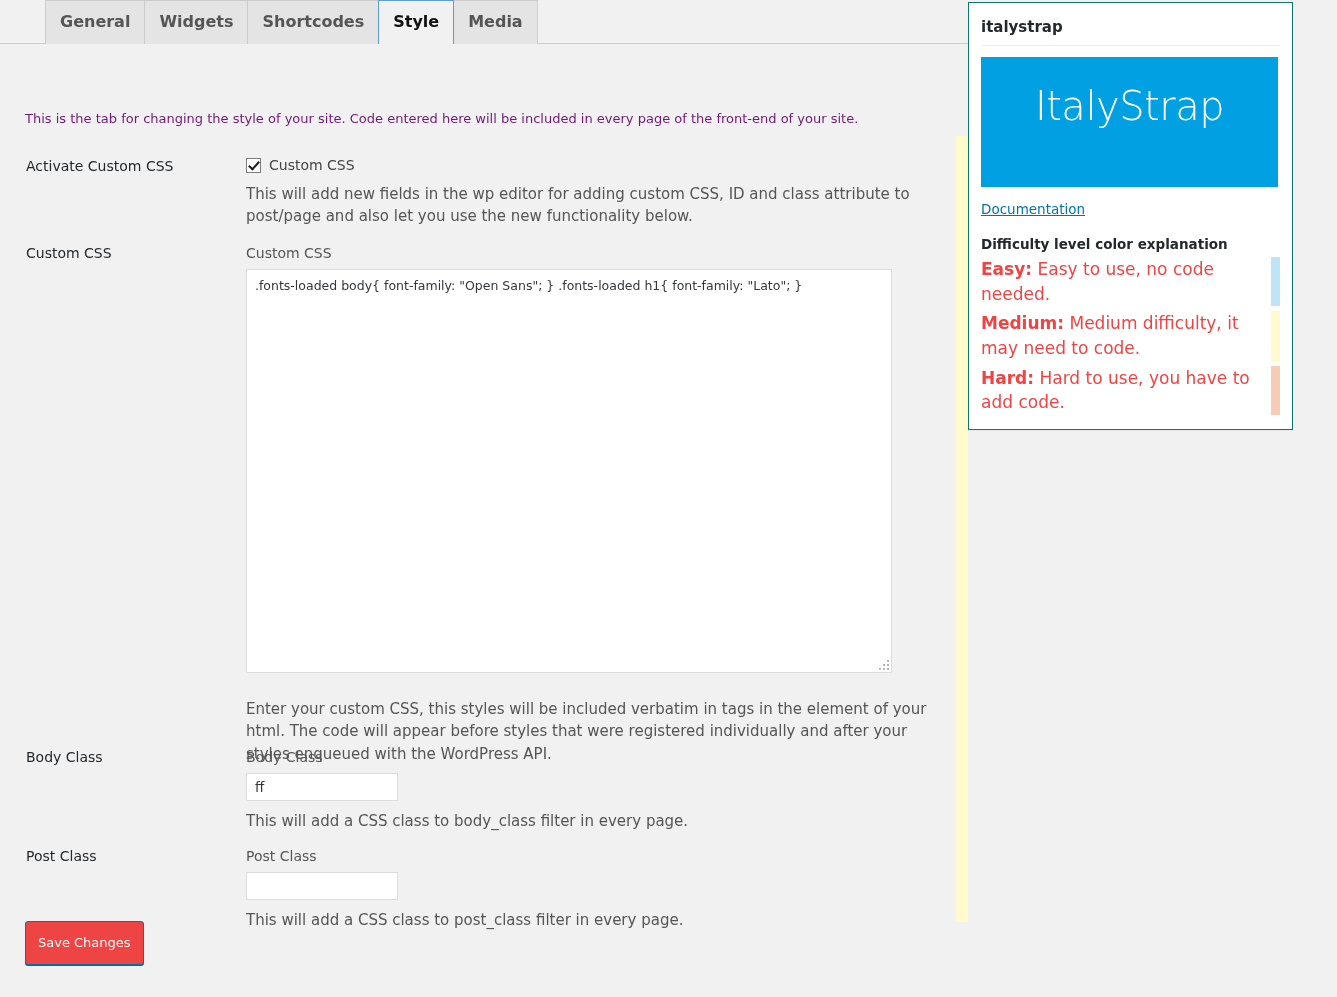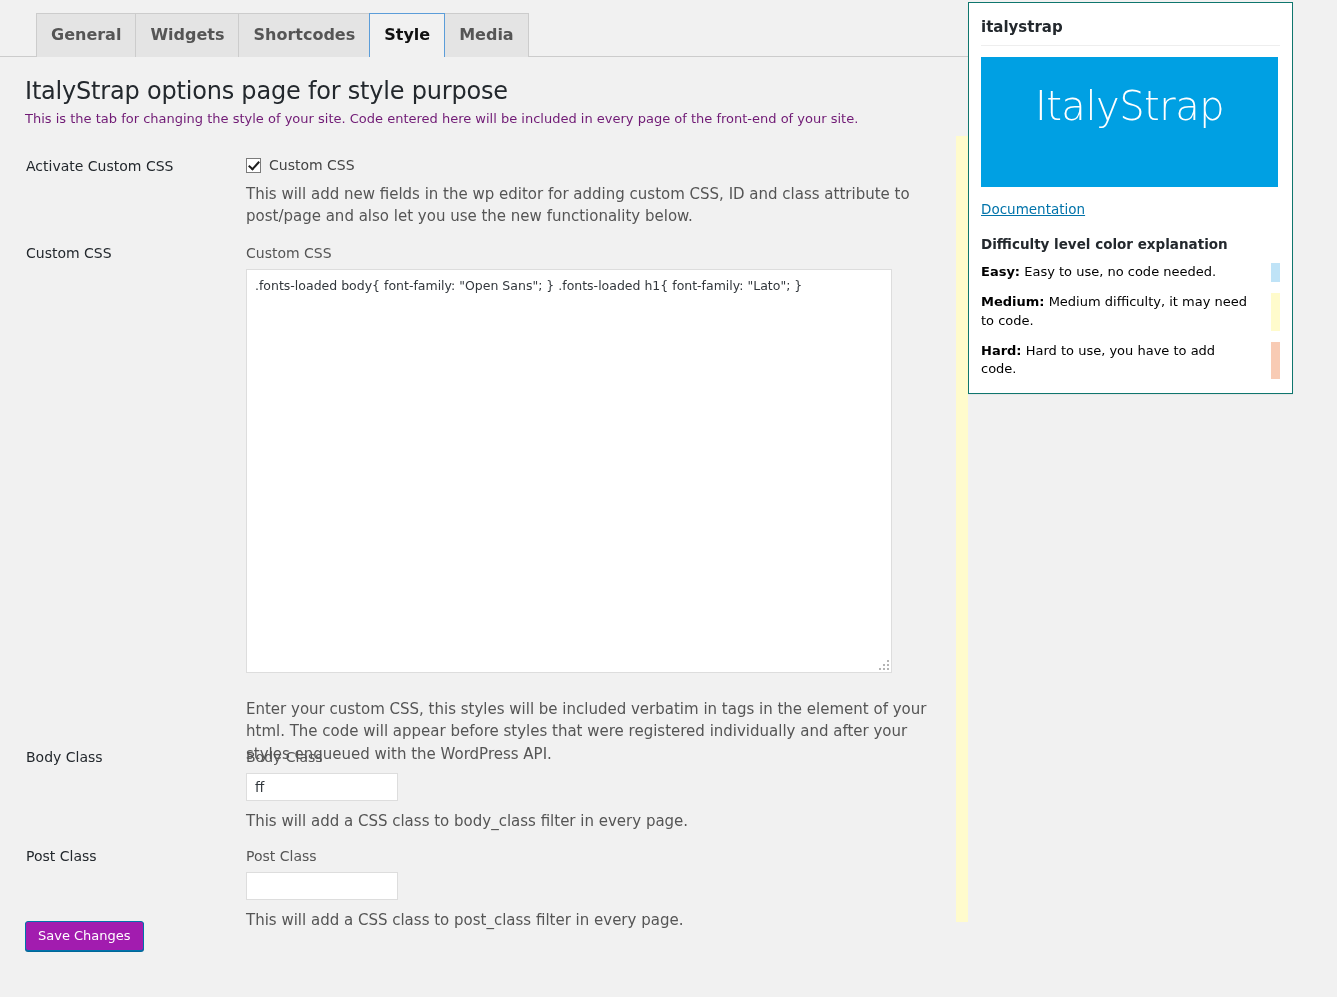--- a/index.html
+++ b/index.html
@@ -23,26 +23,26 @@
     left: 0;
     top: 0;
     width: 984px;
     height: 997px;
   }
 
   
   .nav-tab-wrapper {
     position: absolute;
     left: 0;
-    top: 13px;
+    top: 0;
     width: 984px;
     height: 44px;
     border-bottom: 1px solid #ccc;
     box-sizing: border-box;
-    padding-left: 36px;
+    padding-left: 45px;
   }
   .nav-tab {
     display: inline-block;
     box-sizing: border-box;
     height: 44px;
     line-height: 30px;
     padding: 6px 14px 5px 14px;
     margin: 0 -1px 0 0;
     background: #e4e4e4;
     border: 1px solid #ccc;
@@ -229,23 +229,23 @@
     font-size: 13.5px;
     color: #32373c;
     outline: none;
   }
 
   
   .submit-btn {
     position: absolute;
     left: 25px;
     top: 921px;
-    height: 30px;
+    height: 44px;
     padding: 0 12px;
-    background: #a21caf;
+    background: #ef4444;
     border: 1px solid #0073aa;
     border-radius: 3px;
     box-shadow: 0 1px 0 #006799;
     color: #fff;
     font-family: "DejaVu Sans", "Liberation Sans", sans-serif;
     font-size: 13px;
     line-height: 28px;
     cursor: pointer;
   }
 
@@ -307,45 +307,44 @@
     text-decoration: underline;
   }
   .diff-title {
     margin: 19px 0 0 0;
     font-size: 13.5px;
     font-weight: 700;
     color: #23282d;
   }
   .diff-item {
     position: relative;
-    margin-top: 11px;
+    margin-top: 5px;
     padding-right: 26px;
-    font-size: 13px;
-    color: #000000;
+    font-size: 17px;
+    color: #ef4444;
     line-height: 1.45;
   }
   .diff-item b { font-weight: 700; }
   .diff-swatch {
     position: absolute;
     right: 0;
     top: 0;
     width: 9px;
     height: 100%;
   }
 </style>
 </head>
 <body>
 
 <div class="main-col">
 
   <div class="nav-tab-wrapper">
     <a class="nav-tab" href="#">General</a><a class="nav-tab" href="#">Widgets</a><a class="nav-tab" href="#">Shortcodes</a><a class="nav-tab active" href="#">Style</a><a class="nav-tab" href="#">Media</a>
   </div>
 
-  <h1 class="page-title">ItalyStrap options page for style purpose</h1>
   <p class="page-desc">This is the tab for changing the style of your site. Code entered here will be included in every page of the front-end of your site.</p>
 
   <div class="difficulty-stripe"></div>
 
   <div class="form-table">
 
     <div class="form-row" style="top:17px;">
       <div class="row-label">Activate Custom CSS</div>
       <div class="row-field">
         <label class="cb-line">

